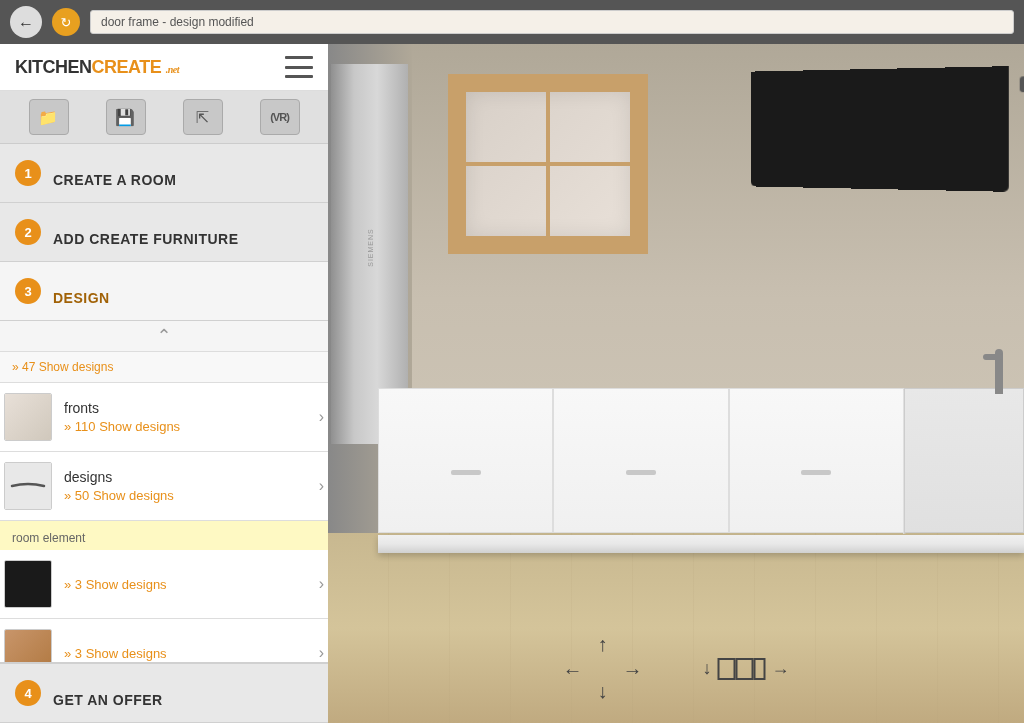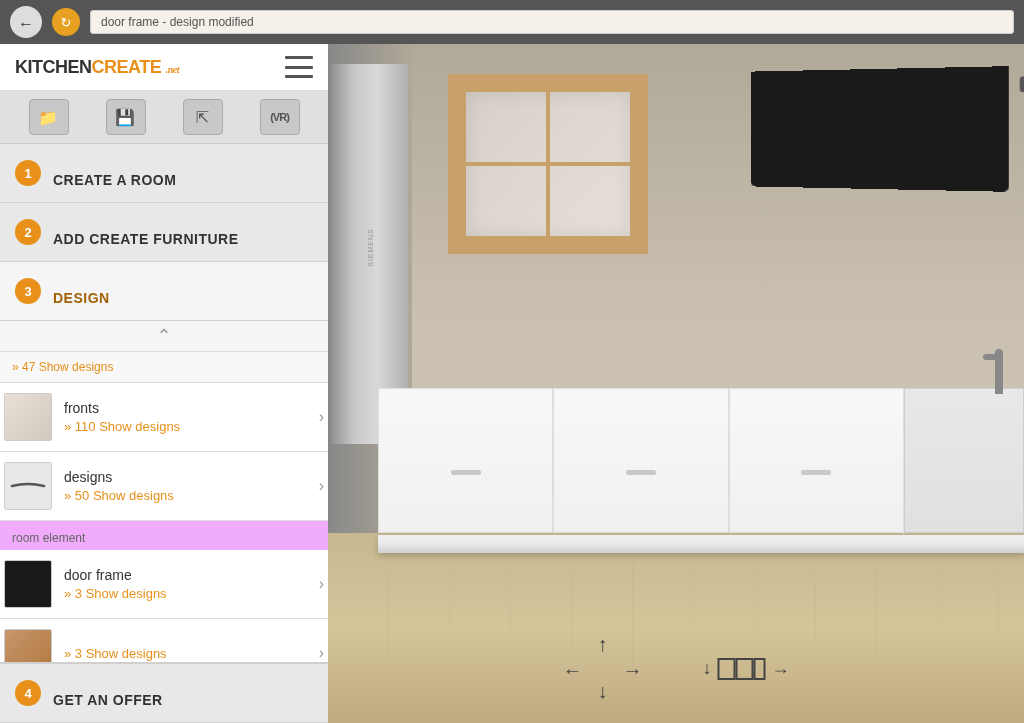--- a/index.html
+++ b/index.html
@@ -218,21 +218,21 @@
     }
     .chevron-right {
       color: #999;
       font-size: 16px;
     }
 
     .section-label {
       padding: 10px 12px 5px;
       font-size: 12px;
       color: #666;
-      background: #f0abfc;
+      background: #fef9c3;
       font-weight: normal;
     }
 
     .partial-item {
       background: #f8f8f8;
       padding: 8px 12px;
       border-bottom: 1px solid #ddd;
       font-size: 12px;
       color: #e8901a;
       cursor: pointer;
@@ -575,21 +575,20 @@
         <span class="chevron-right">›</span>
       </div>
 
       <div class="section-label">room element</div>
 
       <div class="design-item">
         <div class="design-item-thumb">
           <div class="thumb-door-frame"></div>
         </div>
         <div class="design-item-info">
-          <div class="design-item-name">door frame</div>
           <div class="design-item-sub">» 3 Show designs</div>
         </div>
         <span class="chevron-right">›</span>
       </div>
 
       <div class="design-item">
         <div class="design-item-thumb">
           <div class="thumb-window-frame-1"></div>
         </div>
         <div class="design-item-info">

